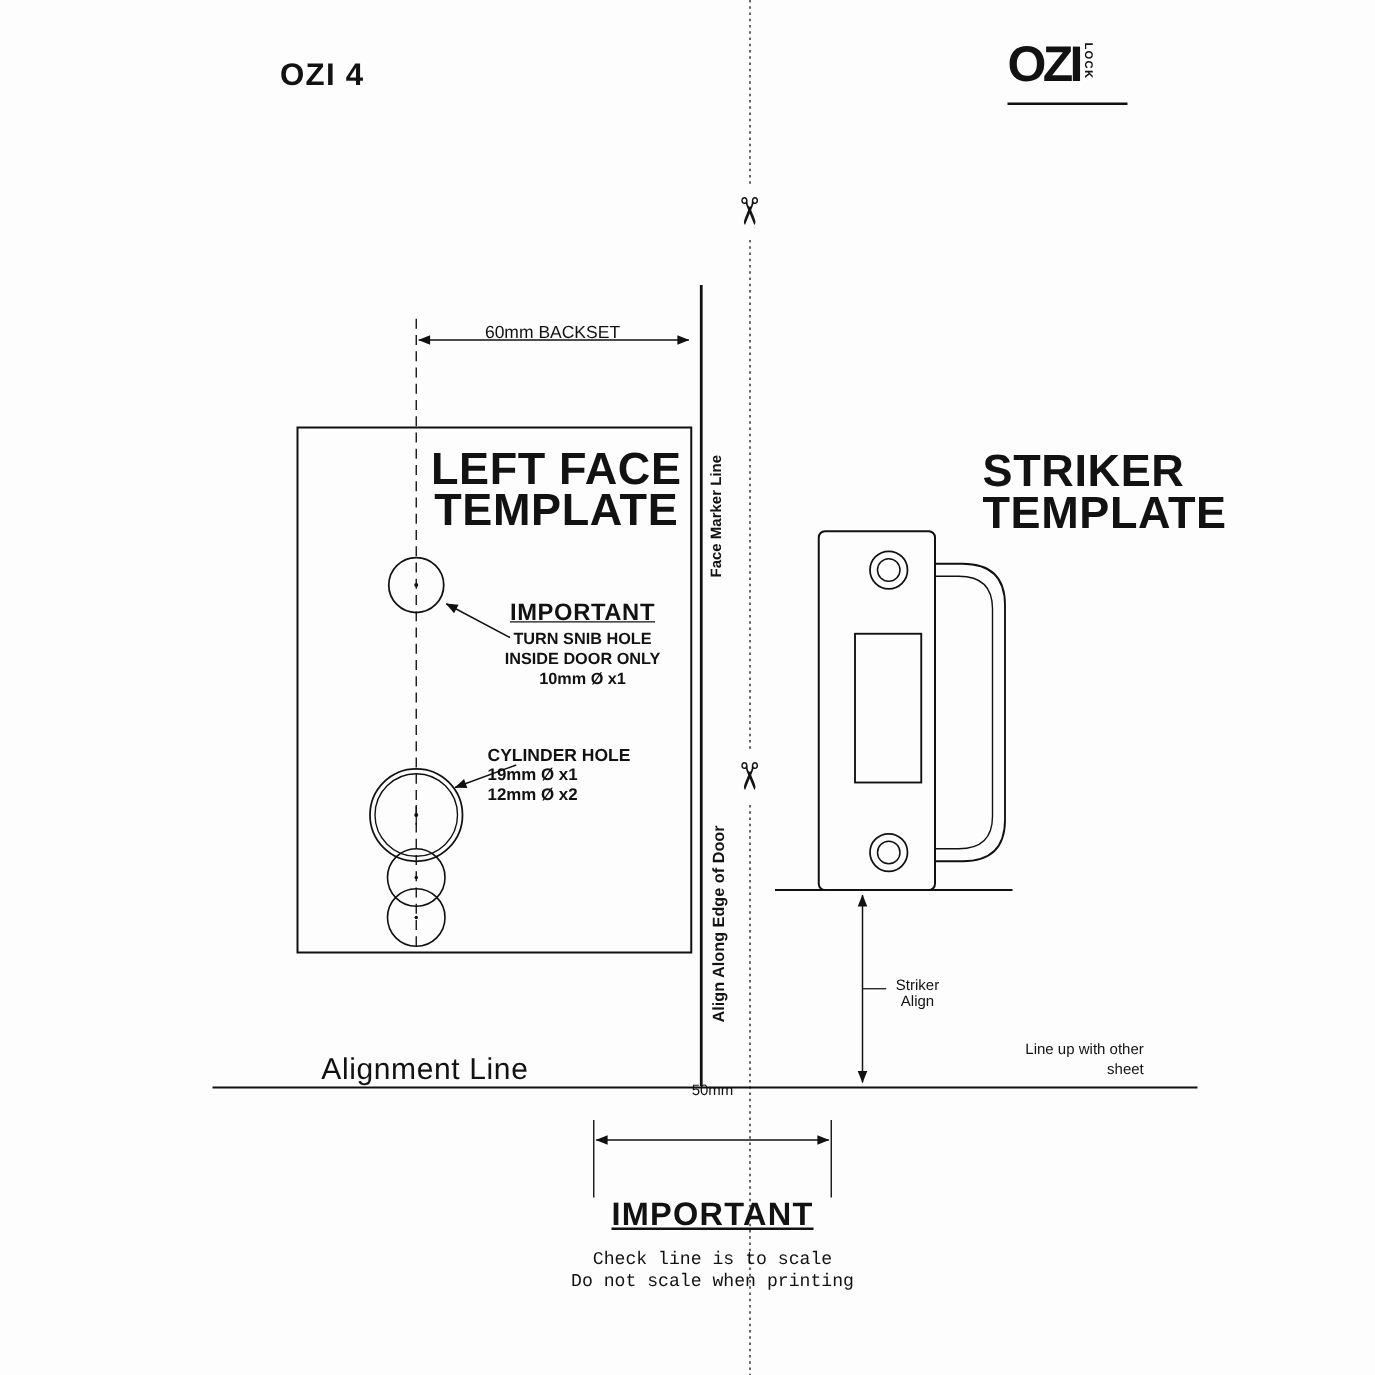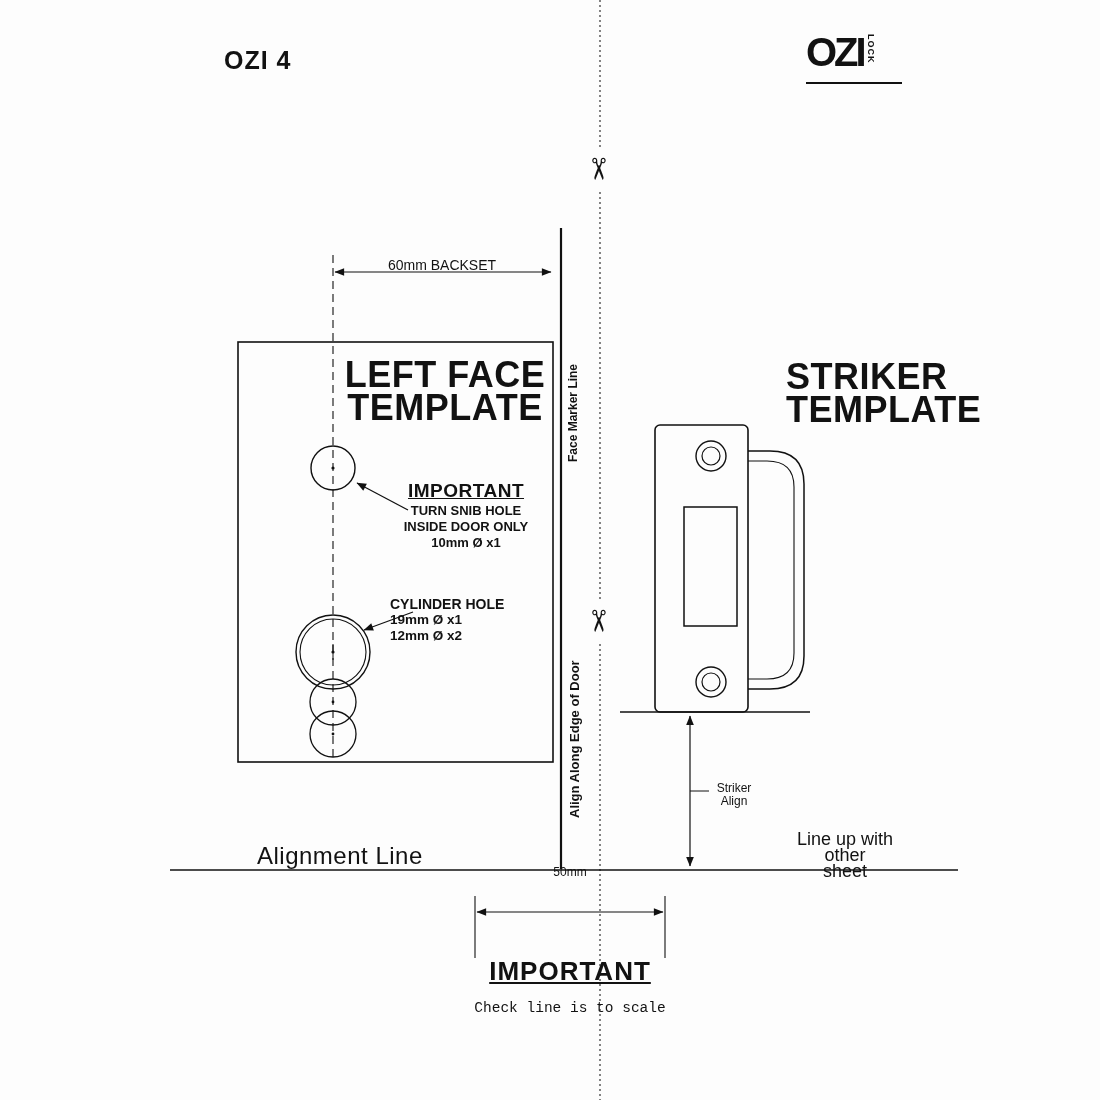--- a/index.html
+++ b/index.html
@@ -18,21 +18,21 @@
   .dim-label{font-size:14px;}
   .imp-head{font-size:19px;font-weight:bold;text-decoration:underline;letter-spacing:0.5px;}
   .small-bold{font-size:13px;font-weight:bold;line-height:16px;}
   .cyl-label{font-size:13.5px;font-weight:bold;line-height:16px;}
   .cyl-label .first{font-size:14px;}
   .rot{transform:rotate(-90deg);transform-origin:0 0;white-space:nowrap;font-weight:bold;}
   .face-marker{font-size:12px;}
   .edge-label{font-size:13px;}
   .offset-label{font-size:12px;line-height:13px;}
   .align-label{font-size:24px;font-weight:normal;letter-spacing:0.5px;}
-  .lineup{font-size:18px;line-height:16px;}
+  .lineup{font-size:12px;line-height:16px;text-align:right;}
   .mm50{font-size:12px;}
   .imp-big{font-size:26px;font-weight:bold;text-decoration:underline;letter-spacing:1px;}
   .note{font-size:14.5px;line-height:18px;font-family:Liberation Mono, monospace;}
   .scissors{font-size:30px;line-height:30px;background:#fdfdfd;padding:2px 0;display:inline-block;transform:rotate(90deg);}
 </style>
 </head>
 <body>
 
 <div class="canvas">
 
@@ -148,15 +148,16 @@
   <div class="abs lineup ctr" style="left:775px;top:831px;width:140px;">
     <div>Line up with other</div>
     <div>sheet</div>
   </div>
 
   <div class="abs mm50 ctr" style="left:520px;top:865px;width:100px;">50mm</div>
 
   <div class="abs ctr" style="left:420px;top:956px;width:300px;">
     <div class="imp-big">IMPORTANT</div>
     <div class="note" style="margin-top:12px;">Check line is to scale</div>
+    <div class="note">Do not scale when printing</div>
   </div>
 
 </div>
 
 </body></html>

